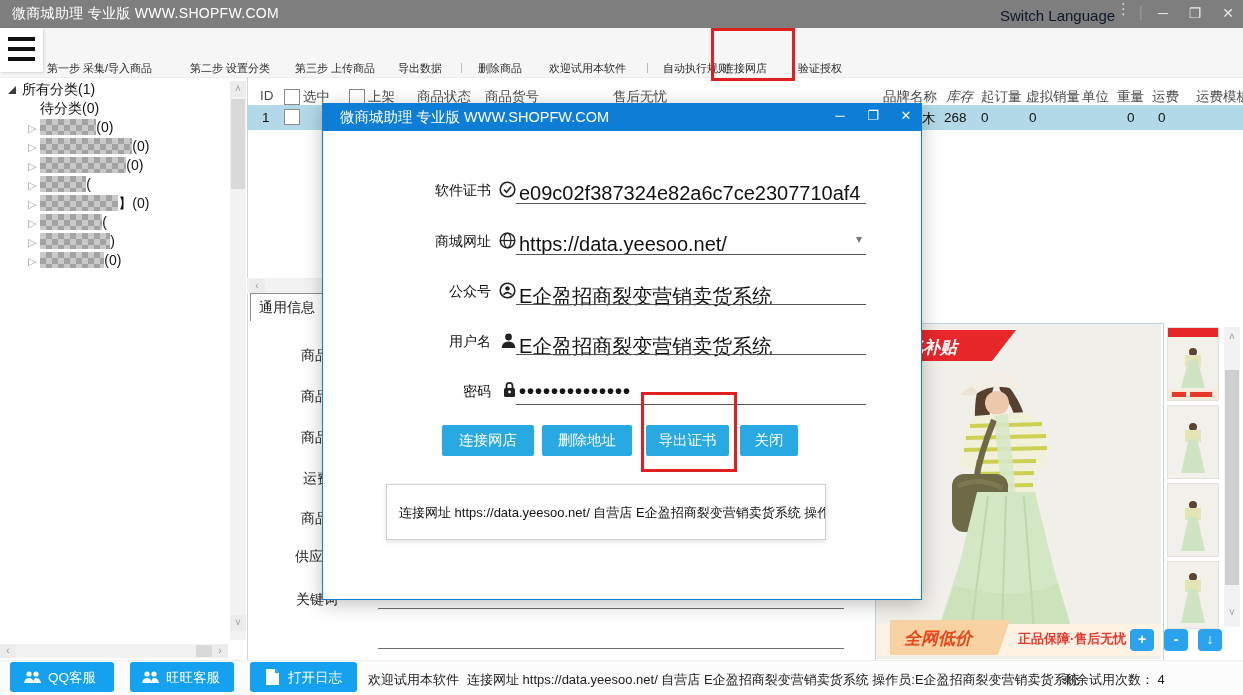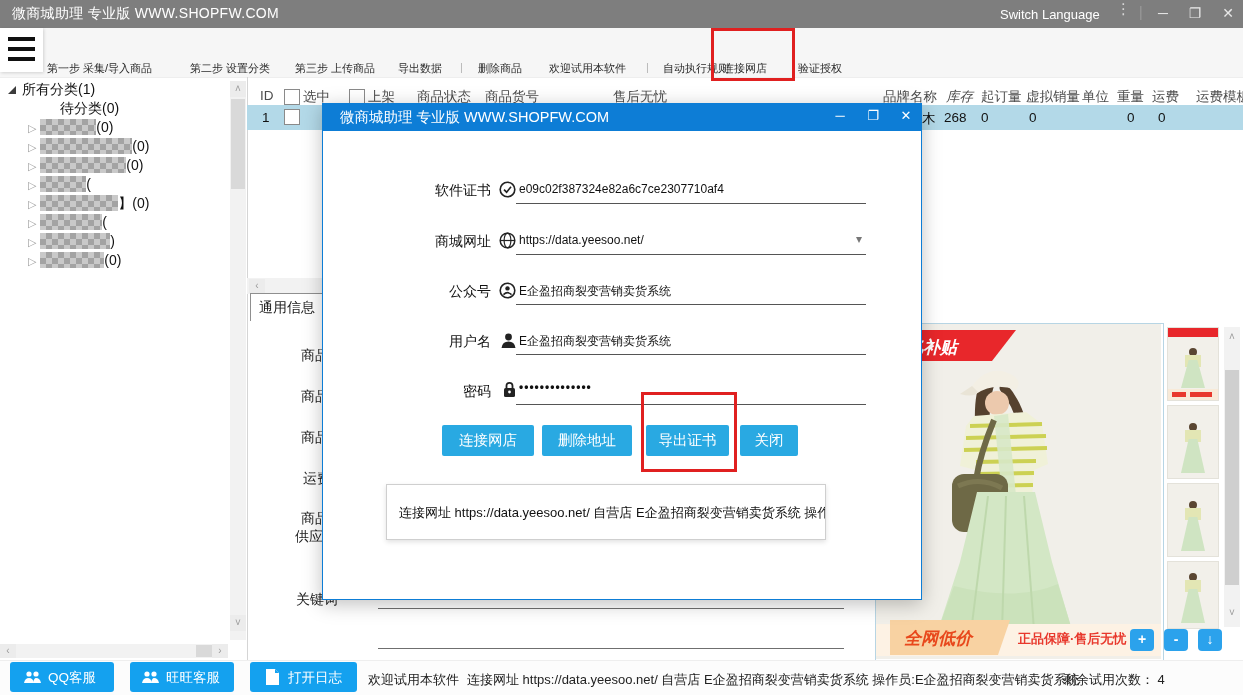--- a/index.html
+++ b/index.html
@@ -2,21 +2,21 @@
 <html><head>
 <meta charset="utf-8">
 <style>
   html,body{margin:0;padding:0;background:#e9e9e9;}
   #app{position:relative;width:1243px;height:695px;background:#fff;overflow:hidden;
        font-family:"Liberation Sans","DejaVu Sans",sans-serif;color:#1a1a1a;}
   .abs{position:absolute;}
   
   .titlebar{left:0;top:0;width:1243px;height:28px;background:#7e7e7e;}
   .titlebar .t{left:12px;top:5px;color:#fff;font-size:14px;letter-spacing:.3px;}
-  .titlebar .lang{left:1000px;top:7px;color:#ffffff;font-size:13px;}
+  .titlebar .lang{left:1000px;top:7px;color:#0f172a;font-size:15px;}
   .titlebar .dots{left:1116px;top:3px;color:#d6d6d6;font-size:15px;line-height:11px;text-align:center;width:12px;}
   .titlebar .sep{left:1139px;top:4px;color:#9b9b9b;font-size:14px;}
   .wbtn{top:5px;color:#e8e8e8;font-size:14px;width:26px;text-align:center;}
   
   .toolbar{left:0;top:28px;width:1243px;height:49px;background:#f6f6f6;border-bottom:1px solid #eee;}
   .hamburger{left:0;top:28px;width:43px;height:44px;background:#fff;box-shadow:1px 1px 3px rgba(0,0,0,.15);}
   .hamburger i{position:absolute;left:8px;width:27px;height:4px;background:#111;}
   .mitem{top:61px;font-size:11px;color:#2b2b2b;white-space:nowrap;}
   .msep{color:#b5b5b5;}
   
@@ -41,21 +41,21 @@
   .tab span{position:absolute;left:8px;top:5px;font-size:14px;}
   .flabel{font-size:14px;color:#222;white-space:nowrap;}
   .fline{height:1px;background:#6f6f6f;}
   
   .modal{left:322px;top:103px;width:598px;height:495px;background:#fff;border:1px solid #0d7dd6;
          box-shadow:0 4px 18px rgba(0,0,0,.25);z-index:50;}
   .mtitle{left:0;top:0;width:100%;height:27px;background:#0d7dd6;}
   .mtitle .t{position:absolute;left:17px;top:4px;color:#fff;font-size:14.5px;}
   .mwbtn{position:absolute;top:4px;color:#fff;font-size:13px;width:24px;text-align:center;}
   .mfield-label{font-size:14px;color:#111;text-align:right;width:118px;}
-  .mfield-value{font-size:12px;color:#111;white-space:nowrap;}
+  .mfield-value{font-size:20px;color:#111;white-space:nowrap;}
   .mfield-line{height:1px;background:#555;}
   .mbtn{height:31px;background:#29a9e2;color:#fff;font-size:14.5px;text-align:center;line-height:31px;border-radius:2px;}
   .infobox{left:63px;top:380px;width:438px;height:54px;border:1px solid #cfcfcf;background:#fff;
            box-shadow:0 2px 5px rgba(0,0,0,.12);overflow:hidden;}
   .infobox span{position:absolute;left:12px;top:19px;font-size:13px;white-space:nowrap;color:#111;}
   .ficon{width:17px;height:17px;}
   
   .pframe{left:875px;top:323px;width:287px;height:337px;border:1px solid #b7d5e4;background:#fff;}
   .thumb{left:1167px;width:50px;background:#f2f0ea;border:1px solid #e4e2da;}
   .thumb .dress{position:absolute;left:13px;bottom:5px;width:24px;height:34px;background:#cfe4c2;
@@ -104,21 +104,21 @@
   <span class="abs mitem" style="left:663px;">自动执行规则</span>
   <span class="abs mitem" style="left:723px;">连接网店</span>
   <span class="abs mitem" style="left:798px;">验证授权</span>
   <div class="abs ann" style="left:711px;top:28px;width:78px;height:47px;"></div>
 
   <div class="abs vline" style="left:247px;top:77px;width:1px;height:583px;"></div>
 
   <div class="abs tree-row" style="left:8px;top:81px;">
     <span class="tri-exp" style="display:inline-block;margin-right:6px;"></span><span>所有分类(1)</span>
   </div>
-  <div class="abs tree-row" style="left:40px;top:100px;margin-left:20px;">
+  <div class="abs tree-row" style="left:40px;top:100px;">
     <span>待分类(0)</span>
   </div>
 
   <div class="abs tree-row" style="left:28px;top:119px;">
     <span class="tri-col">▷</span>
     <span class="mask" style="width:56px;"></span><span>(0)</span>
   </div>
   <div class="abs tree-row" style="left:28px;top:138px;">
     <span class="tri-col">▷</span>
     <span class="mask" style="width:92px;"></span><span>(0)</span>
@@ -189,21 +189,21 @@
   <div class="abs sb-arrow" style="left:249px;top:279px;width:16px;height:14px;line-height:13px;background:#ececec;">‹</div>
 
   <div class="abs tab">
     <span>通用信息</span>
   </div>
   <span class="abs flabel" style="left:301px;top:347px;">商品</span>
   <span class="abs flabel" style="left:301px;top:388px;">商品</span>
   <span class="abs flabel" style="left:301px;top:429px;">商品</span>
   <span class="abs flabel" style="left:303px;top:470px;">运费</span>
   <span class="abs flabel" style="left:301px;top:510px;">商品</span>
-  <span class="abs flabel" style="left:295px;top:528px;">供应</span>
+  <span class="abs flabel" style="left:295px;top:548px;">供应</span>
   <span class="abs flabel" style="left:296px;top:591px;">关键词</span>
   <div class="abs fline" style="left:378px;top:608px;width:466px;"></div>
   <span class="abs flabel" style="left:293px;top:626px;margin-top:45px;">商品简介</span>
   <div class="abs fline" style="left:378px;top:648px;width:466px;"></div>
 
   <div class="abs pframe">
     <svg width="285" height="335" viewBox="0 0 285 335">
       <rect x="0" y="0" width="285" height="335" fill="#f1efe9"></rect>
 
       <polygon points="0,6 140,6 116,37 0,37" fill="#e8272b"></polygon>

